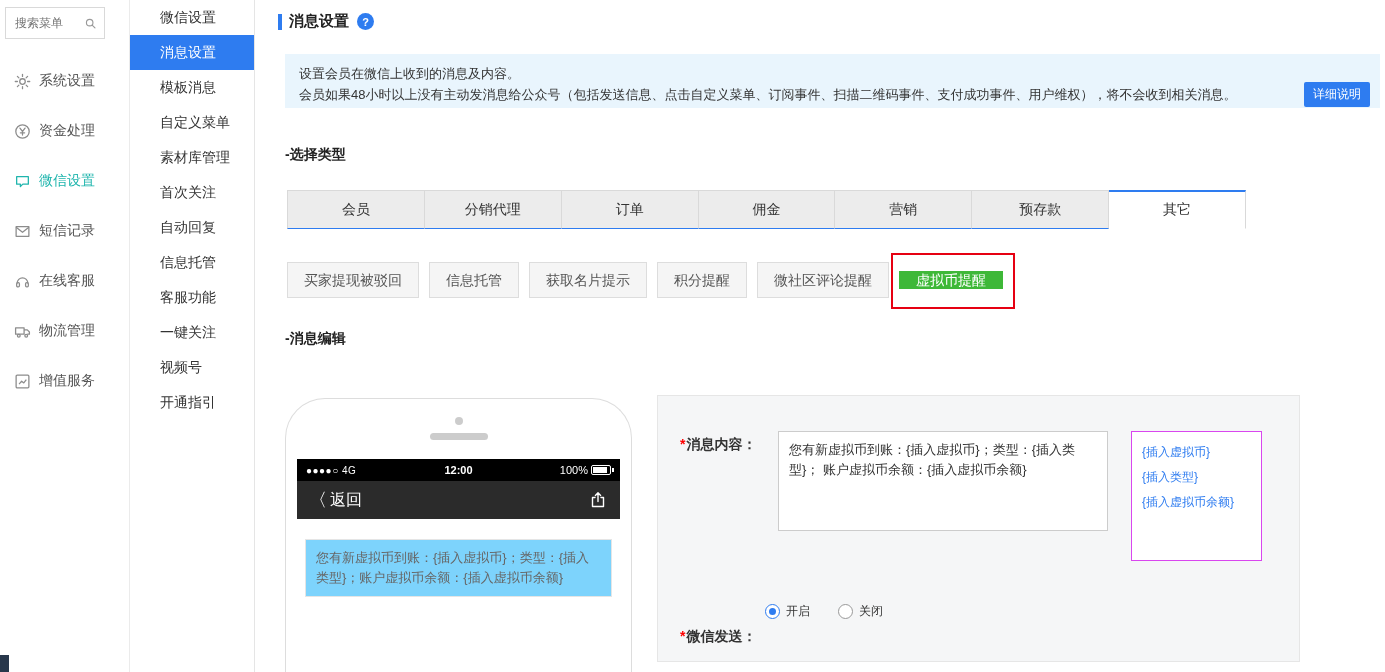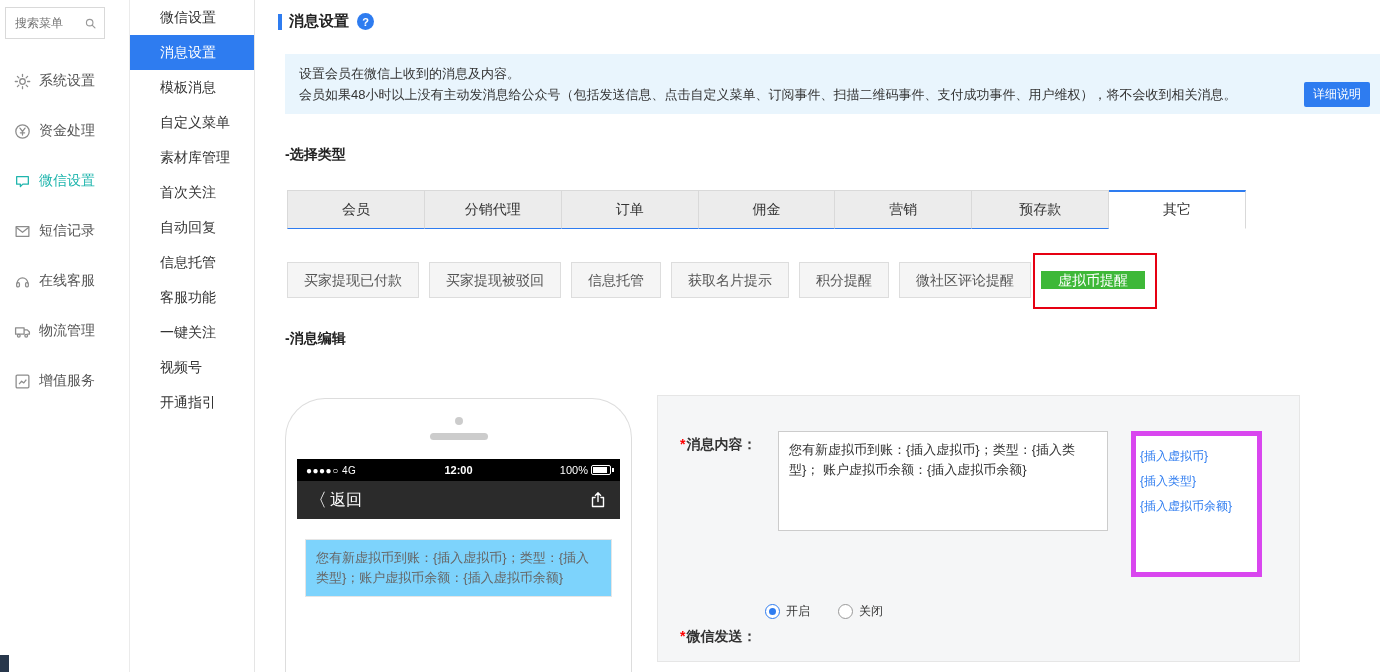--- a/index.html
+++ b/index.html
@@ -24,21 +24,21 @@
   .sub-item { height:35px; line-height:35px; padding-left:30px; font-size:14px; color:#333; cursor:pointer; }
   .sub-item.active { background:#2e7cf0; color:#fff; }
 
   
   #main { position:absolute; left:255px; top:0; width:1130px; height:672px; background:#fff; }
   .title-row { position:absolute; left:23px; top:12px; display:flex; align-items:center; }
   .title-bar { width:4px; height:16px; background:#2e7cf0; }
   .page-title { margin-left:7px; font-size:15px; font-weight:bold; color:#222; }
   .help-icon { margin-left:8px; width:17px; height:17px; border-radius:50%; background:#2e7cf0; color:#fff; font-size:11px; font-weight:bold; display:flex; align-items:center; justify-content:center; cursor:pointer; }
 
-  .notice { position:absolute; left:30px; top:54px; width:1095px; height:60px; background:#e9f5fd; padding:9px 100px 9px 14px; font-size:13px; color:#333; line-height:21px; }
+  .notice { position:absolute; left:30px; top:54px; width:1095px; height:54px; background:#e9f5fd; padding:9px 100px 9px 14px; font-size:13px; color:#333; line-height:21px; }
   .detail-btn { position:absolute; right:10px; top:28px; background:#2e7cf0; color:#fff; font-size:12px; padding:4px 9px; border:0; border-radius:2px; cursor:pointer; font-family:inherit; }
 
   .section-heading { position:absolute; left:30px; font-size:14px; font-weight:bold; color:#222; }
   #heading-select { top:146px; }
   #heading-edit { top:330px; }
 
   .tabs { position:absolute; left:32px; top:190px; width:959px; display:flex; }
   .tab { flex:1; height:39px; line-height:37px; text-align:center; font-size:14px; color:#333; background:#ececec; border:1px solid #d9d9d9; border-left:0; border-bottom:1px solid #2e7cf0; cursor:pointer; }
   .tab:first-child { border-left:1px solid #d9d9d9; }
   .tab.active { background:#fff; border-top:2px solid #2e7cf0; border-bottom:1px solid #fff; line-height:35px; }
@@ -68,21 +68,21 @@
   .share-icon svg { width:100%; height:100%; }
   .phone-msg { margin:20px 8px 0 8px; border:1px solid #e5e5e5; background:#7dd3fc; padding:8px 10px; font-size:13px; color:#666; line-height:20px; }
 
   
   .form-panel { position:absolute; left:402px; top:395px; width:643px; height:267px; background:#f5f6f7; border:1px solid #e6e6e6; }
   .form-label { position:absolute; font-size:14px; font-weight:bold; color:#333; }
   .req { color:#f00; margin-right:1px; }
   #label-msg { left:22px; top:40px; }
   #label-send { left:22px; top:210px;margin-top:22px; }
   .msg-textarea { position:absolute; left:120px; top:35px; width:330px; height:100px; border:1px solid #ccc; background:#fff; resize:none; font-size:13px; color:#333; line-height:20px; padding:8px 10px; font-family:inherit; outline:none; }
-  .insert-panel { position:absolute; left:473px; top:35px; width:131px; height:146px; background:#fff; border:5px solid #d946ef; padding:8px 4px; }
+  .insert-panel { position:absolute; left:473px; top:35px; width:131px; height:130px; background:#fff; border:1px solid #d946ef; padding:8px 10px; }
   .insert-link { display:block; color:#2e7cf0; font-size:12px; line-height:25px; text-decoration:none; cursor:pointer; }
   .radio-row { position:absolute; left:107px; top:207px; display:flex; align-items:center; gap:28px; }
   .radio-opt { display:flex; align-items:center; gap:6px; cursor:pointer; }
   .radio-circle { width:15px; height:15px; border-radius:50%; border:1px solid #999; background:#fff; position:relative; }
   .radio-opt.selected .radio-circle { border:1px solid #2e7cf0; }
   .radio-opt.selected .radio-circle:after { content:""; position:absolute; left:3px; top:3px; width:7px; height:7px; border-radius:50%; background:#2e7cf0; }
   .radio-label { font-size:12px; color:#333; }
 
   .corner-strip { position:absolute; left:0; top:655px; width:9px; height:17px; background:#28374b; }
 </style>
@@ -205,21 +205,20 @@
       <div class="tab">会员</div>
       <div class="tab">分销代理</div>
       <div class="tab">订单</div>
       <div class="tab">佣金</div>
       <div class="tab">营销</div>
       <div class="tab">预存款</div>
       <div class="tab active">其它</div>
     </div>
 
     <div class="type-row">
-      <span class="type-btn">买家提现已付款</span>
       <span class="type-btn">买家提现被驳回</span>
       <span class="type-btn">信息托管</span>
       <span class="type-btn">获取名片提示</span>
       <span class="type-btn">积分提醒</span>
       <span class="type-btn">微社区评论提醒</span>
       <span class="btn-wrap">
         <span class="type-btn active">虚拟币提醒</span>
         <span class="red-annotation"></span>
       </span>
     </div>

